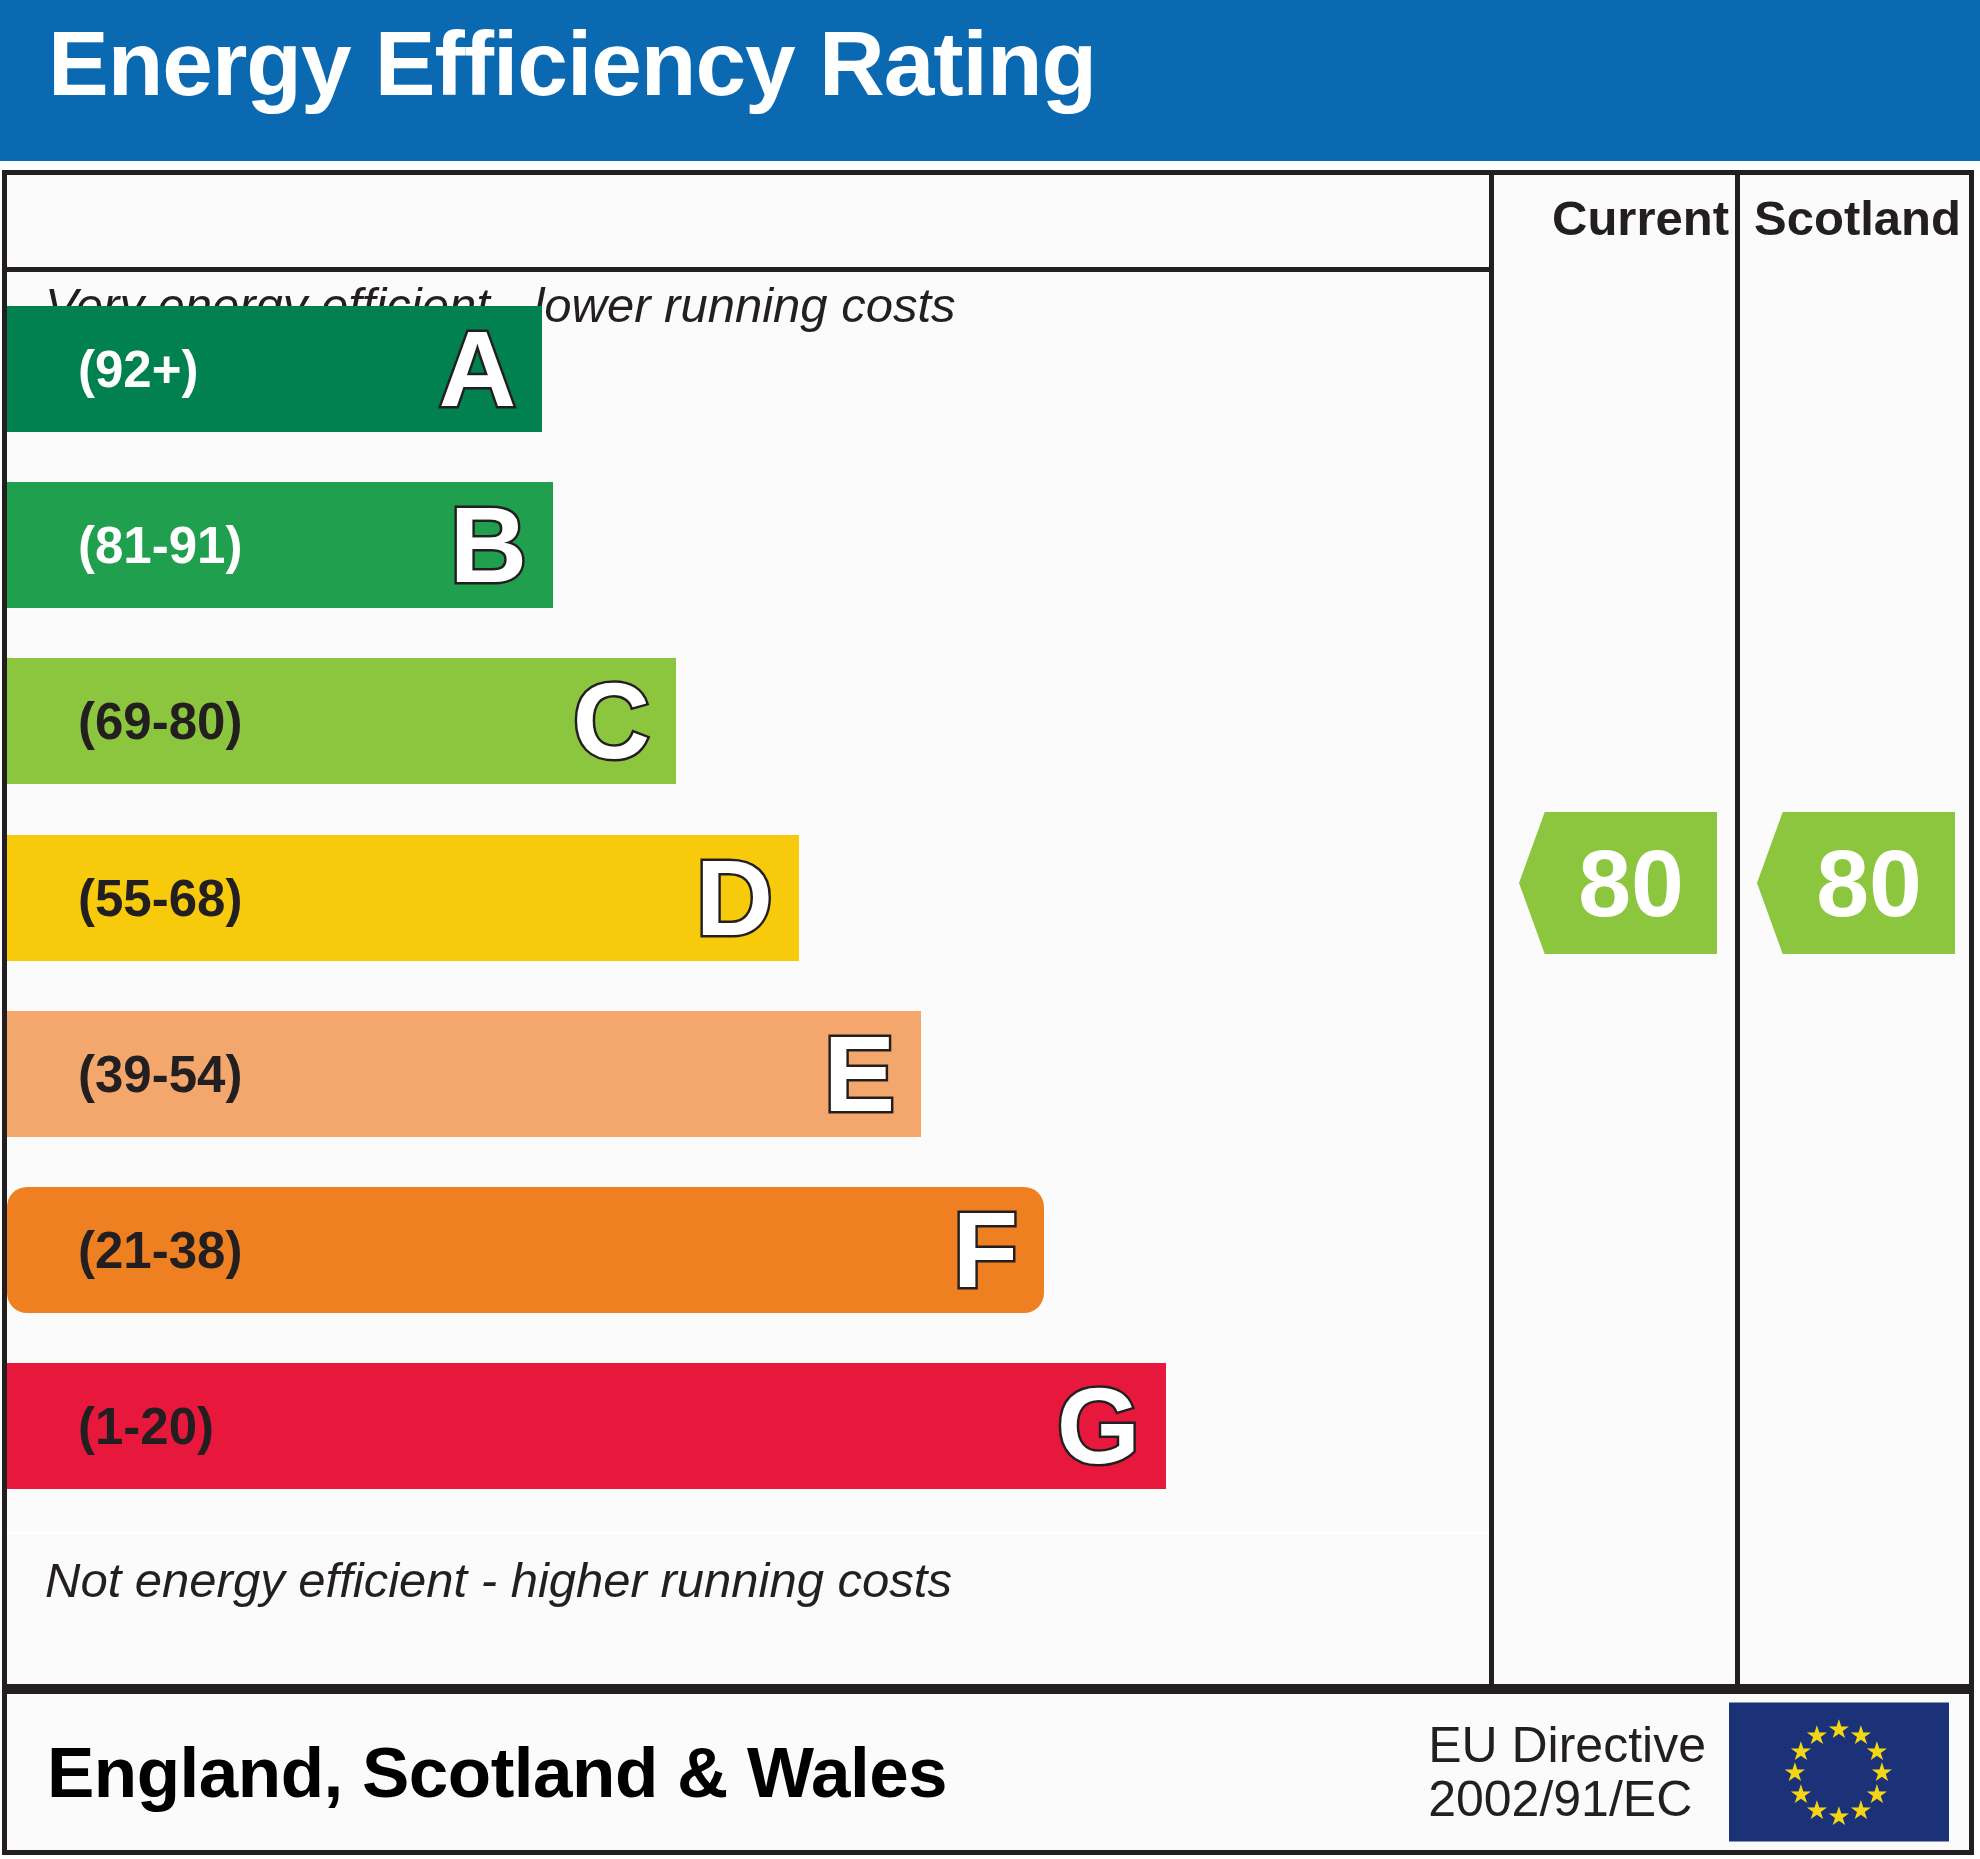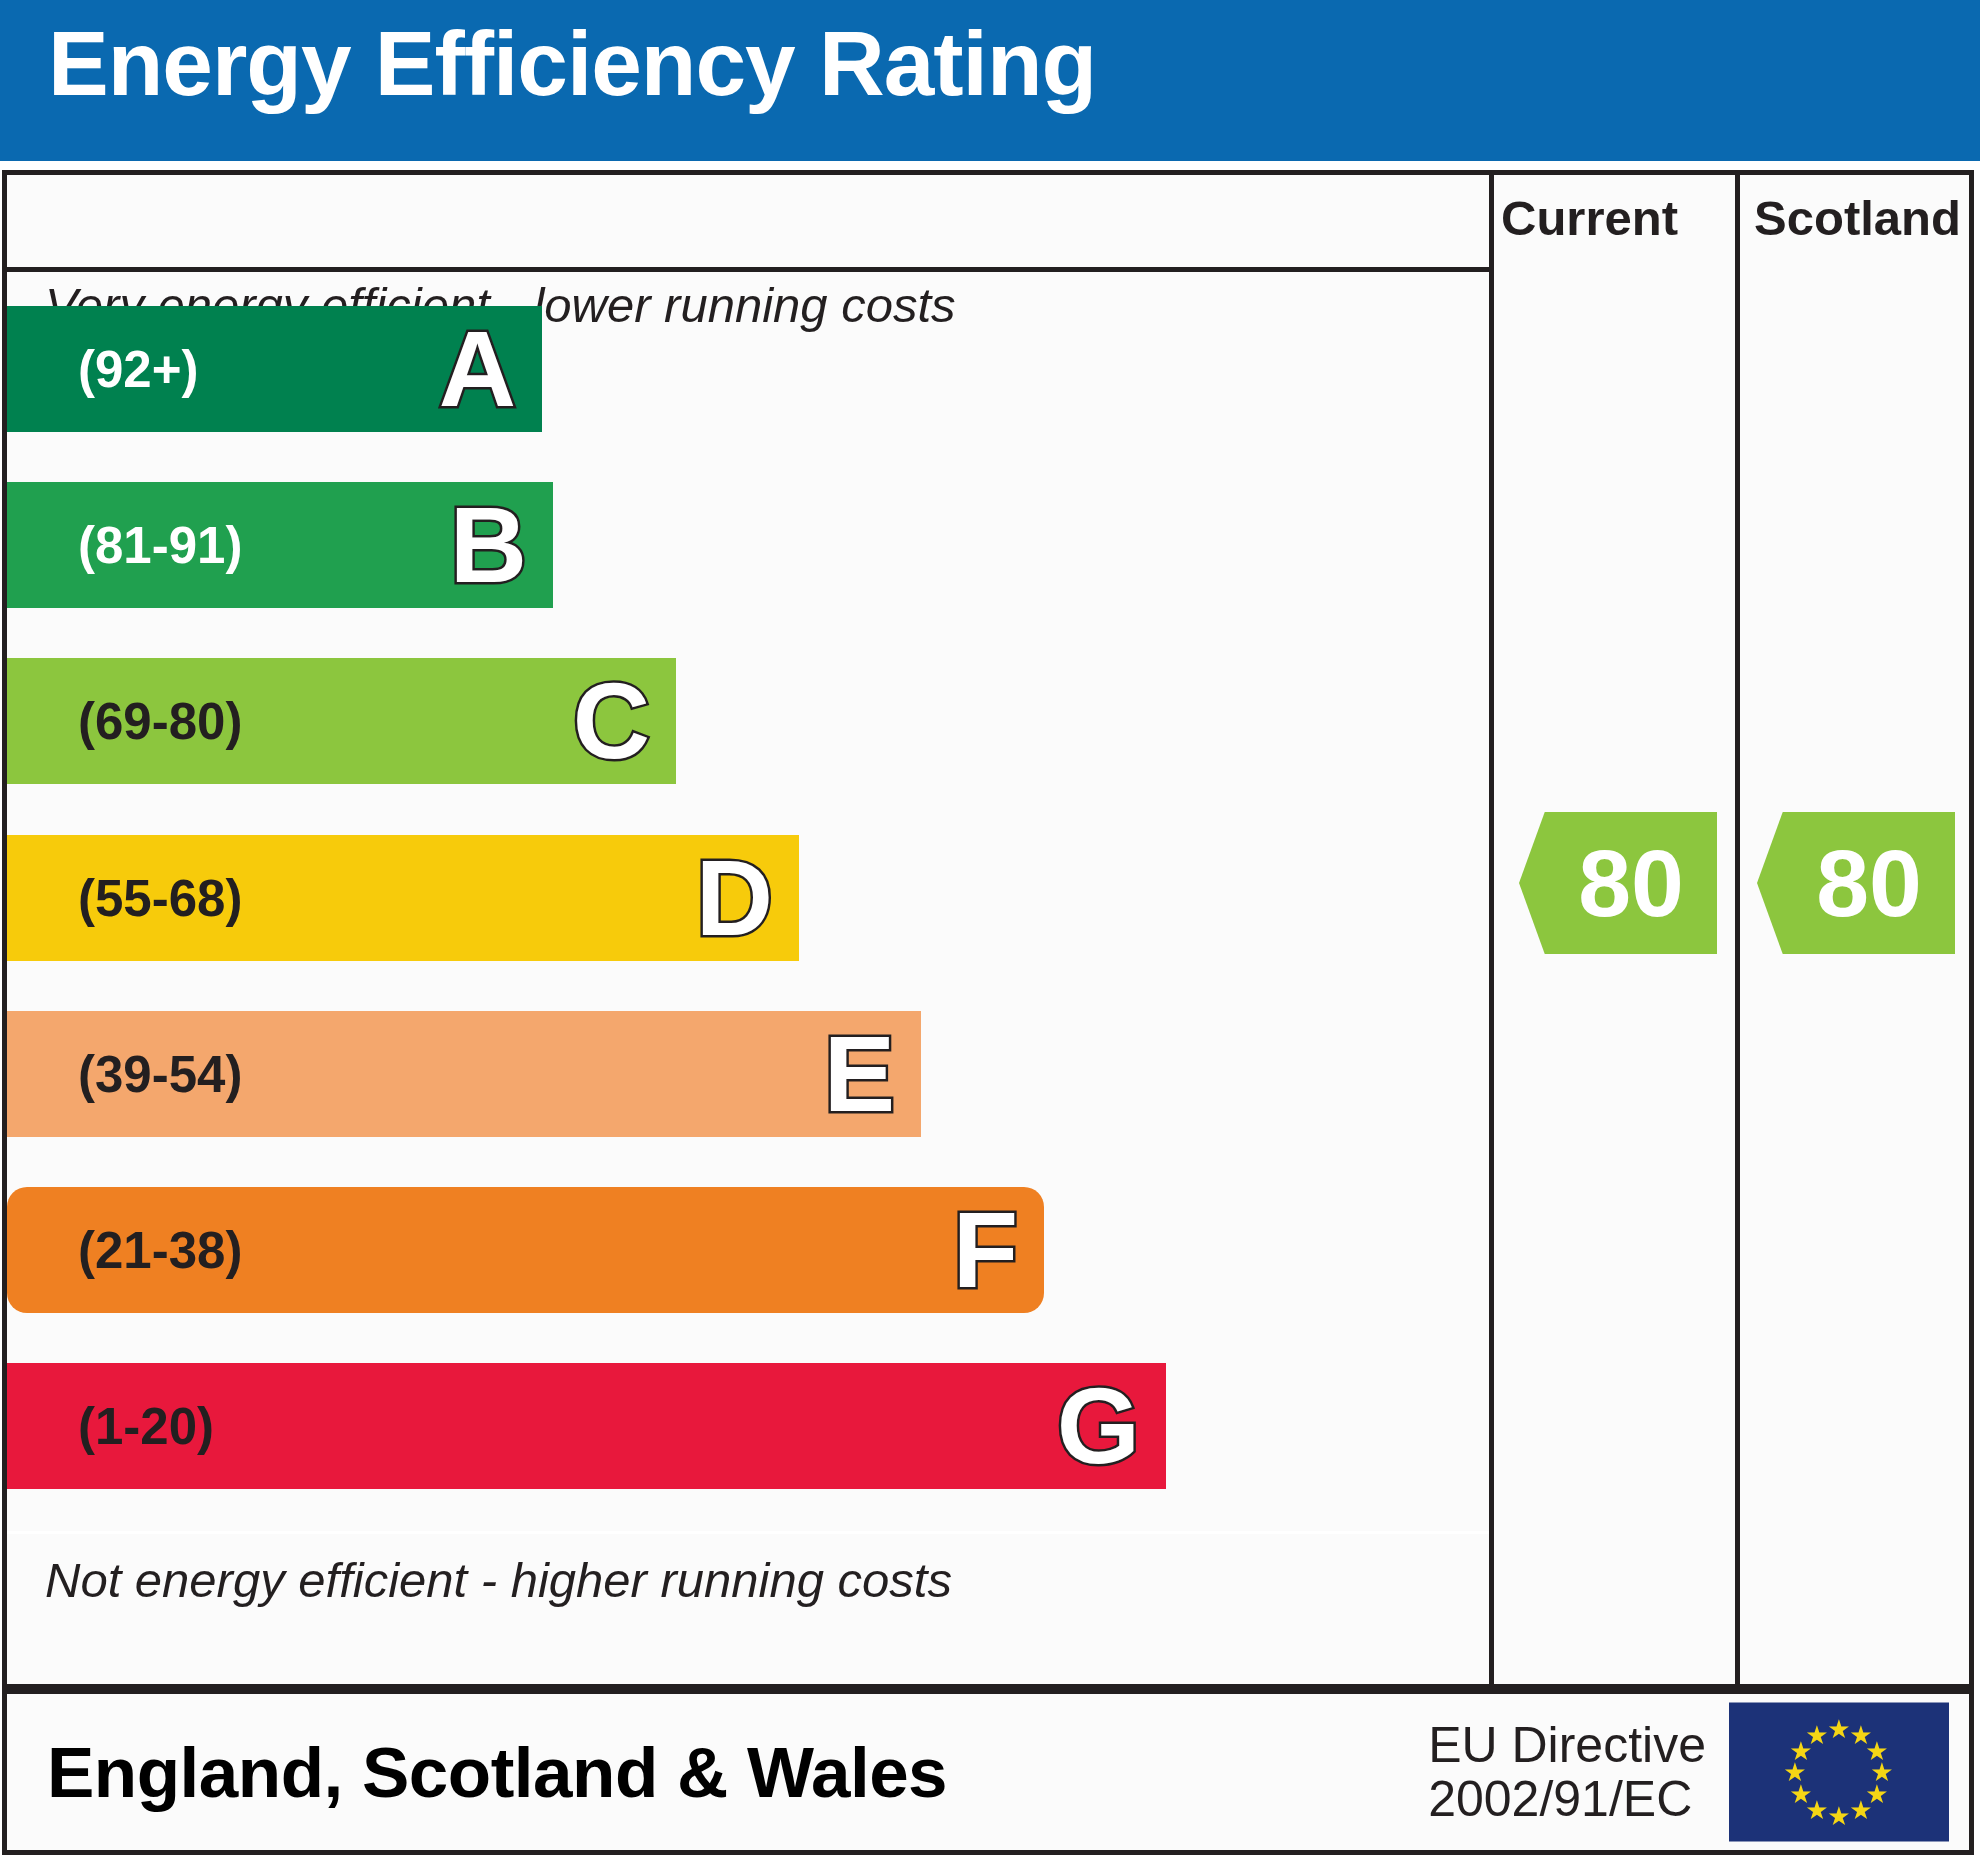--- a/index.html
+++ b/index.html
@@ -80,21 +80,21 @@
 
   .col-header {
     position: absolute;
     top: 15px;
     font-size: 49px;
     font-weight: bold;
     color: #231f20;
     text-align: center;
     white-space: nowrap;
   }
-  .col-header.current { left: 1487px; width: 191px; }
+  .col-header.current { left: 1538px; width: 191px; }
   .col-header.potential { left: 1733px; width: 235px; }
 
   
   .caption {
     position: absolute;
     left: 38px;
     font-size: 49px;
     font-style: italic;
     color: #231f20;
     white-space: nowrap;

